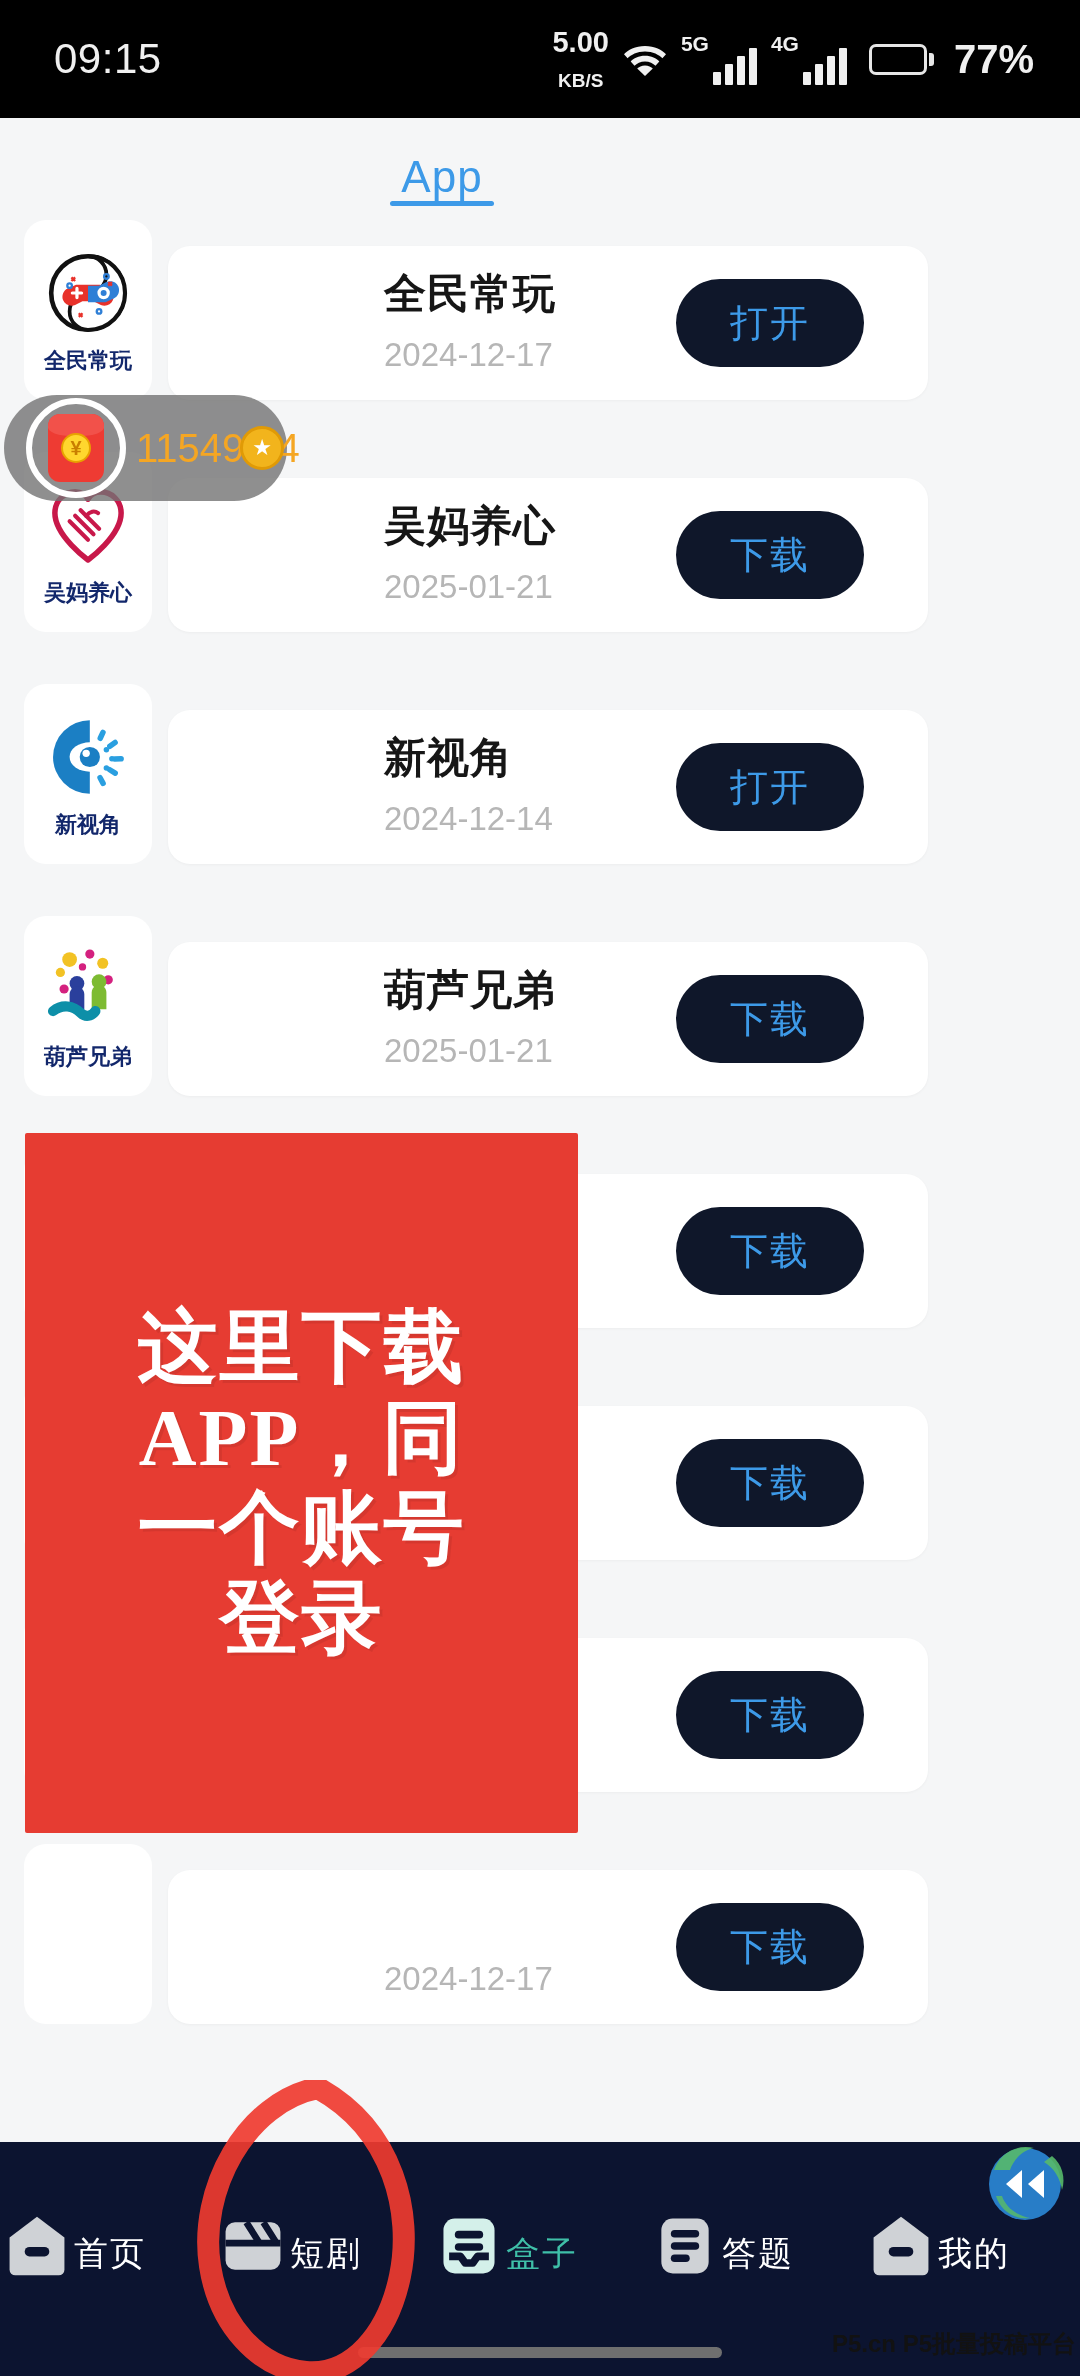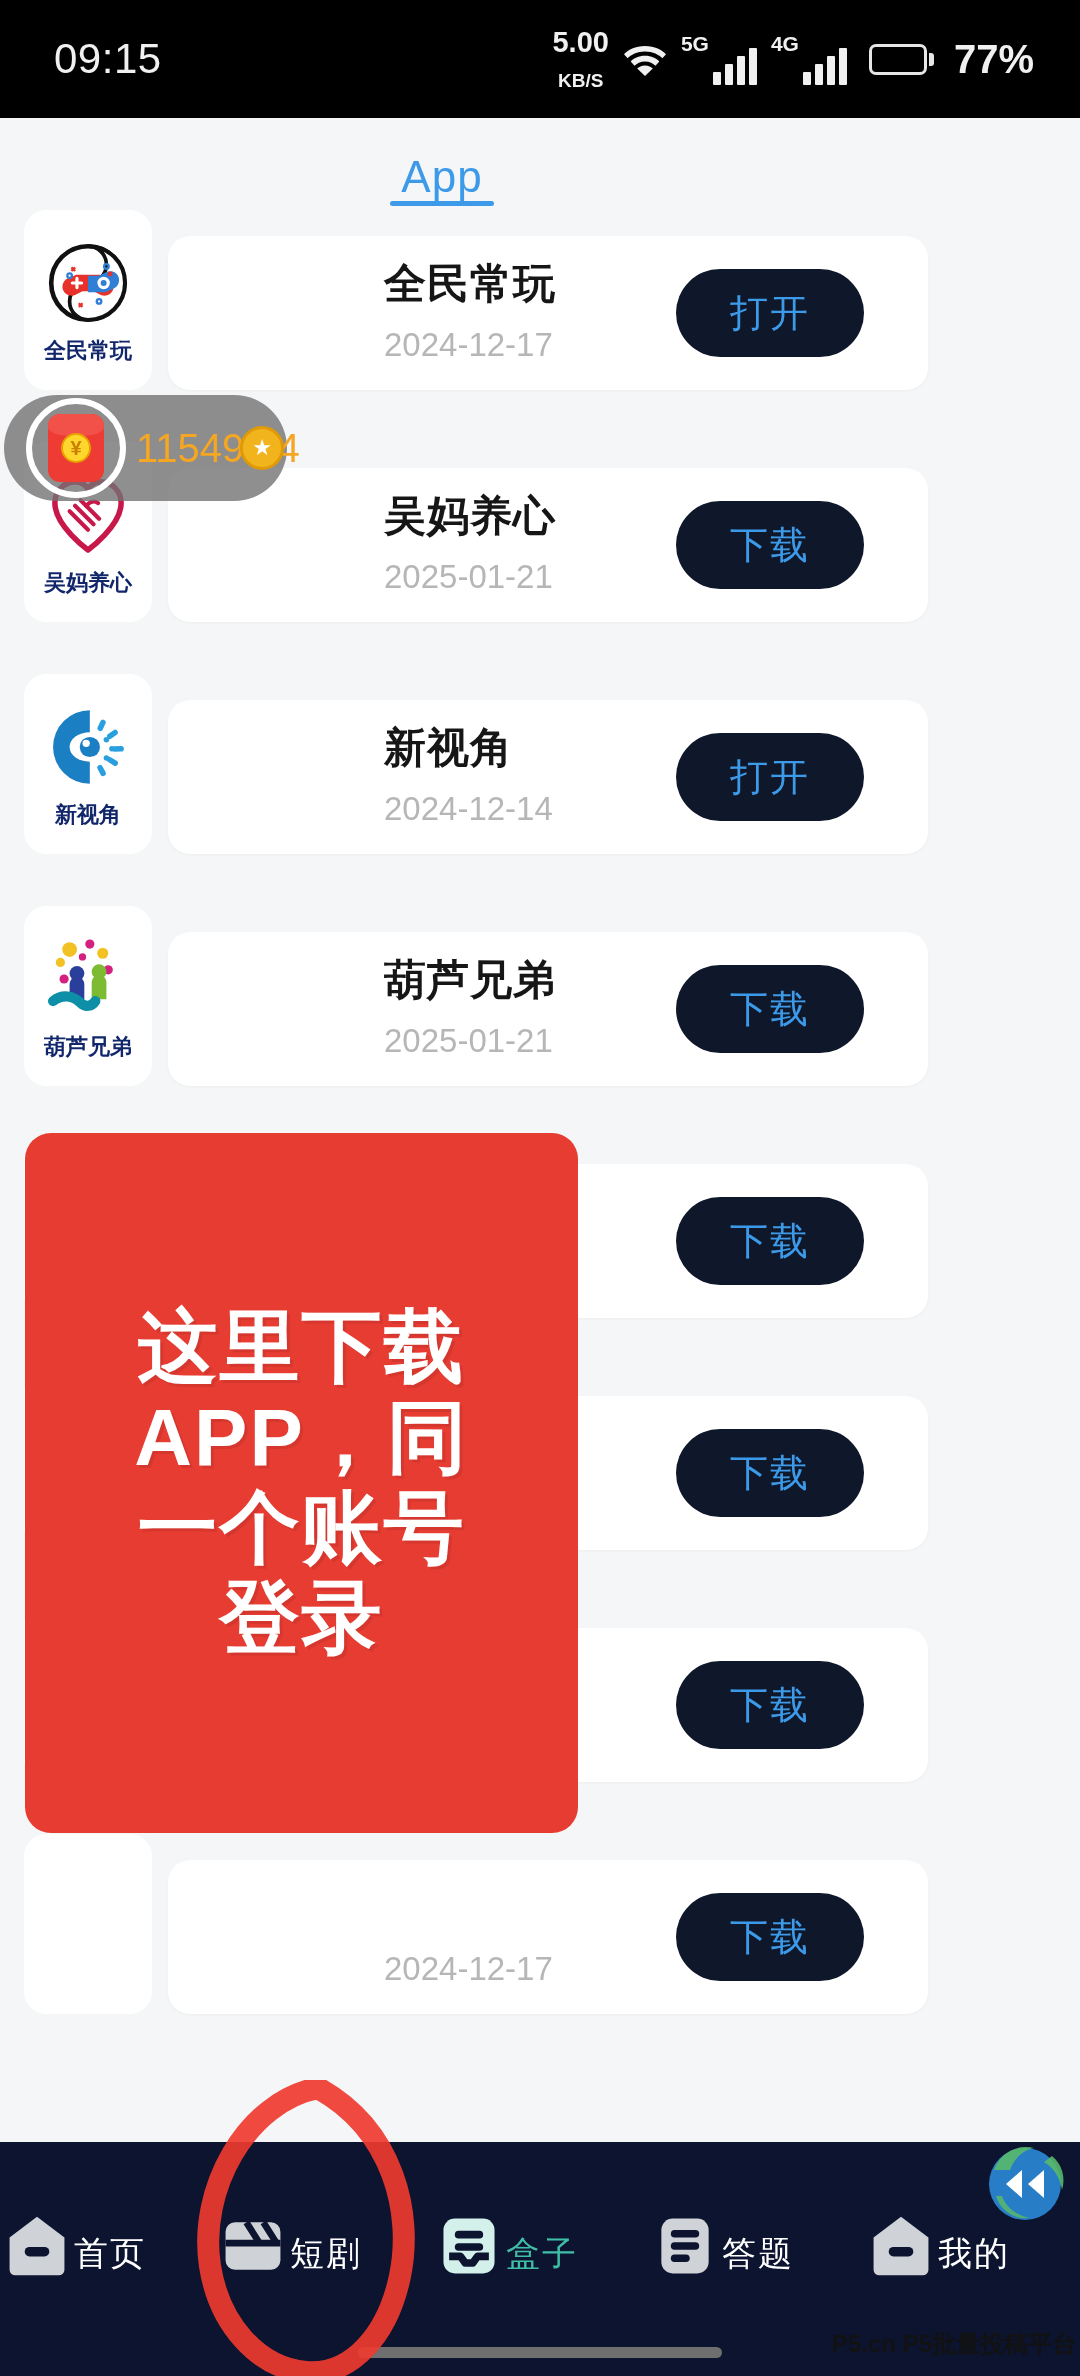--- a/index.html
+++ b/index.html
@@ -47,21 +47,21 @@
   .tab { flex: 1; text-align: center; position: relative; }
   .tab .t-label { font-size: 44px; letter-spacing: 1px; }
   .tab.active .t-label { color: #3d9ae8; }
   .tab.inactive .t-label { color: #818181; }
   .tab .underline {
     position: absolute; left: 50%; transform: translateX(-50%);
     bottom: -4px; width: 104px; height: 5px; background: #3d9ae8; border-radius: 3px;
   }
 
   
-  .applist { position: absolute; top: 236px; left: 0; width: 952px; height: 1880px; }
+  .applist { position: absolute; top: 246px; left: 0; width: 952px; height: 1880px; }
   .row { position: relative; height: 154px; margin-bottom: 78px; }
   .row .card {
     position: absolute; left: 168px; right: 24px; top: 0; height: 154px;
     background: #fff; border-radius: 22px;
     box-shadow: 0 1px 3px rgba(0,0,0,0.04);
   }
   .row .iconbox {
     position: absolute; left: 24px; top: -26px;
     width: 128px; height: 180px; background: #fff; border-radius: 22px;
     display: flex; flex-direction: column; align-items: center; justify-content: center;
@@ -123,24 +123,25 @@
     width: 44px; height: 44px; border-radius: 50%;
     background: #f2b41c; border: 3px solid #e09a06;
     display:flex; align-items:center; justify-content:center;
     font-size: 22px; color: #fff;
   }
 
   
   .annotation {
     position: absolute; left: 25px; top: 1133px;
     width: 553px; height: 700px; background: #e63c32;
-    border-radius: 26px; z-index: 40;
+    border-radius: 2px; z-index: 40;
     display: flex; flex-direction: column;
     align-items: center; justify-content: center;
     padding: 18px 30px;
+    font-family: Liberation Serif, serif;
   }
   .annotation .line {
     color: #fff; font-weight: 700; font-size: 80px; line-height: 1.13;
     letter-spacing: 2px; text-align: center; white-space: nowrap;
     text-shadow: 3px 3px 0 rgba(0,0,0,0.07);
   }
 
   
   .circle-anno {
     position: absolute; left: 168px; top: 2080px;

